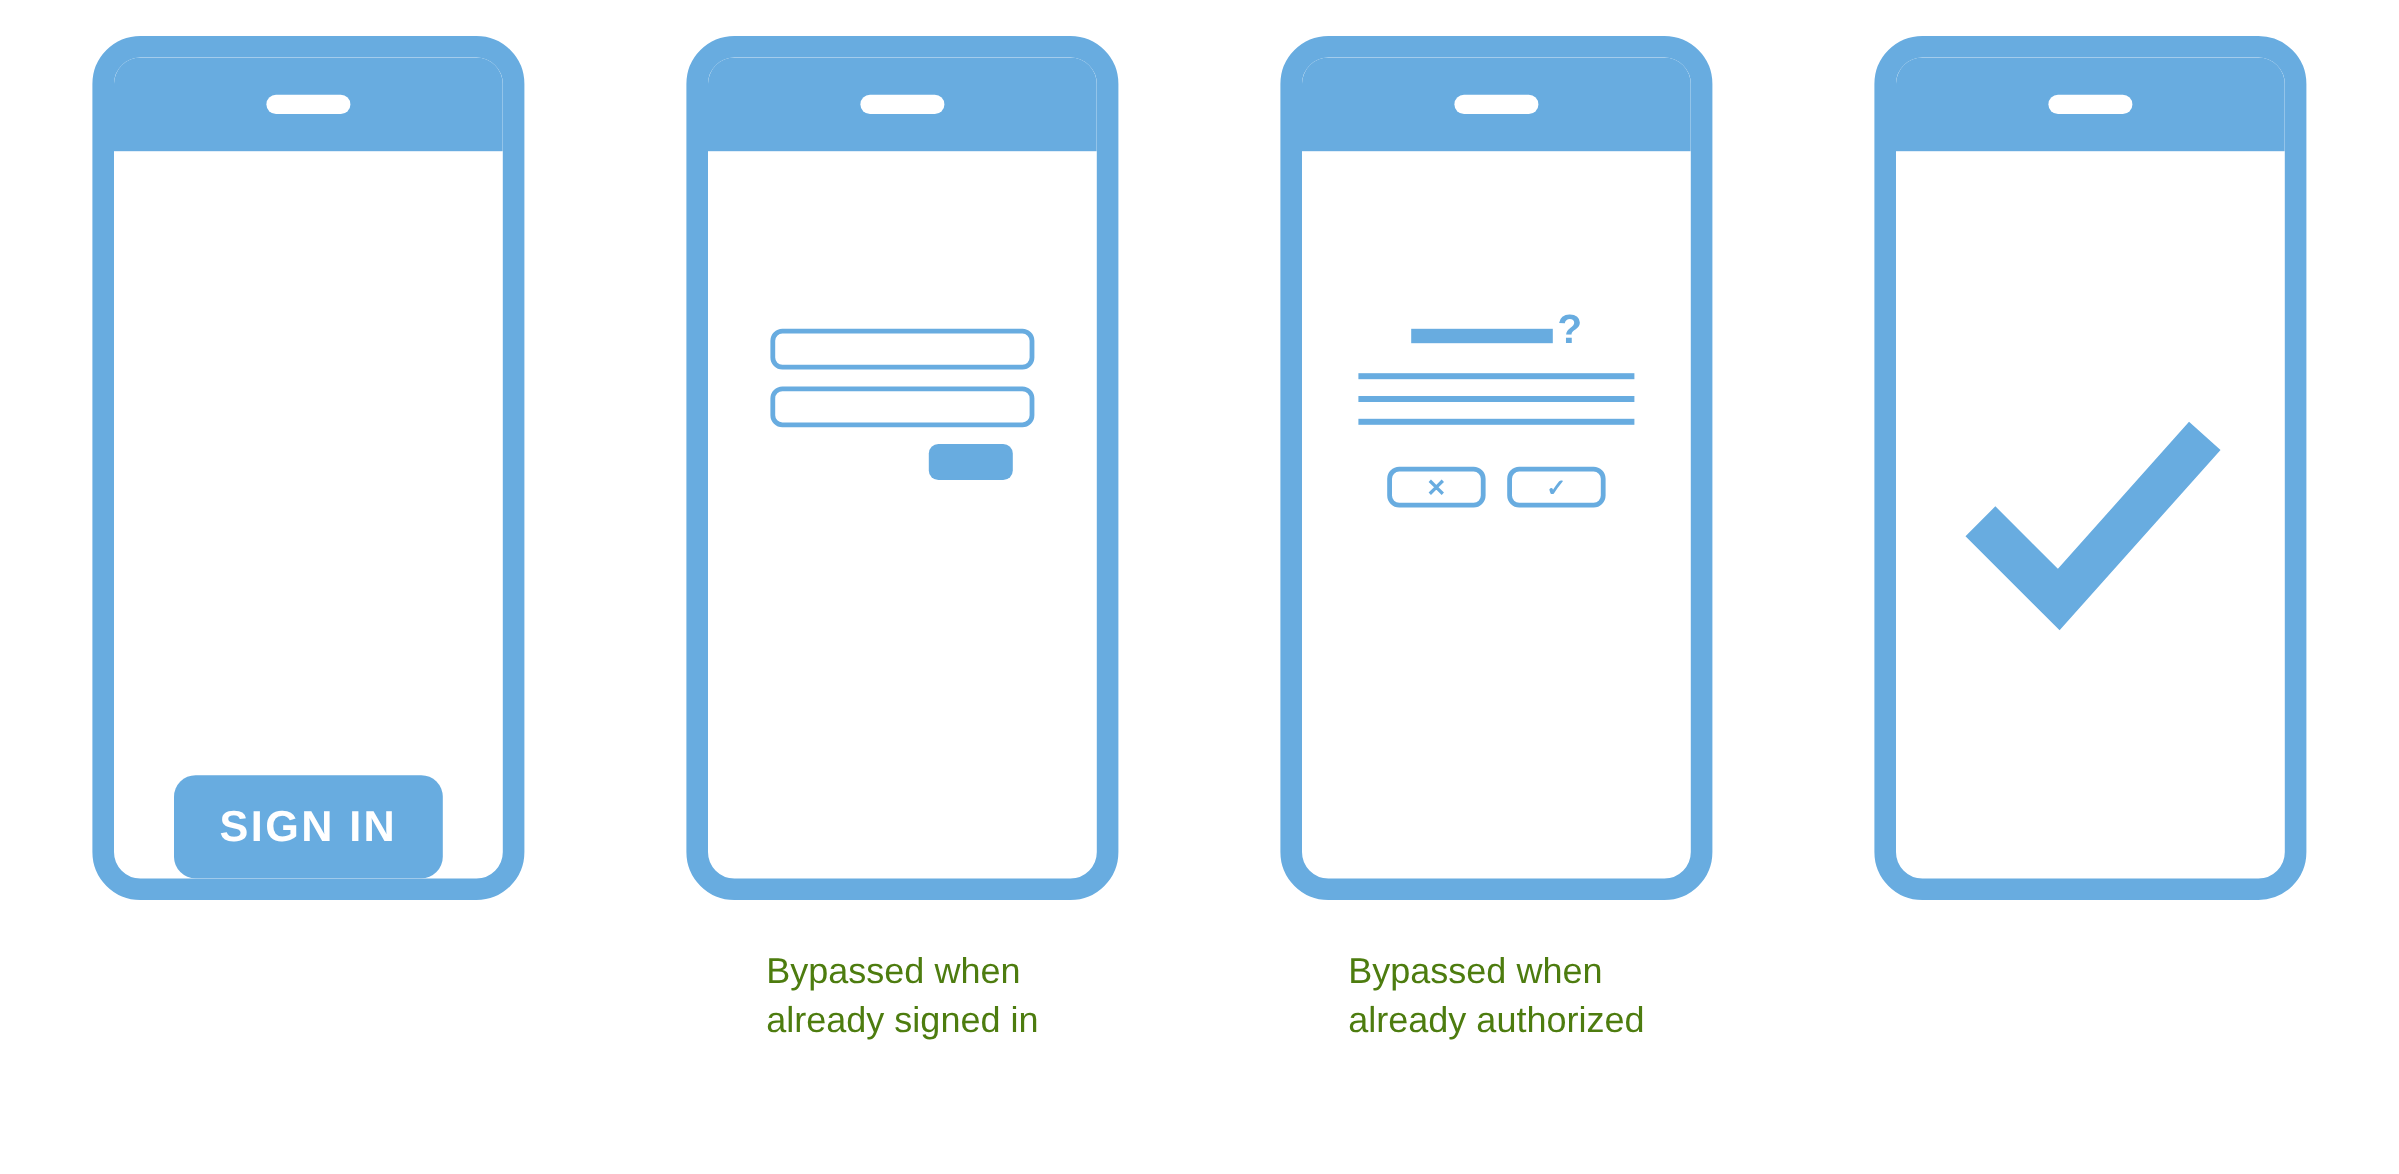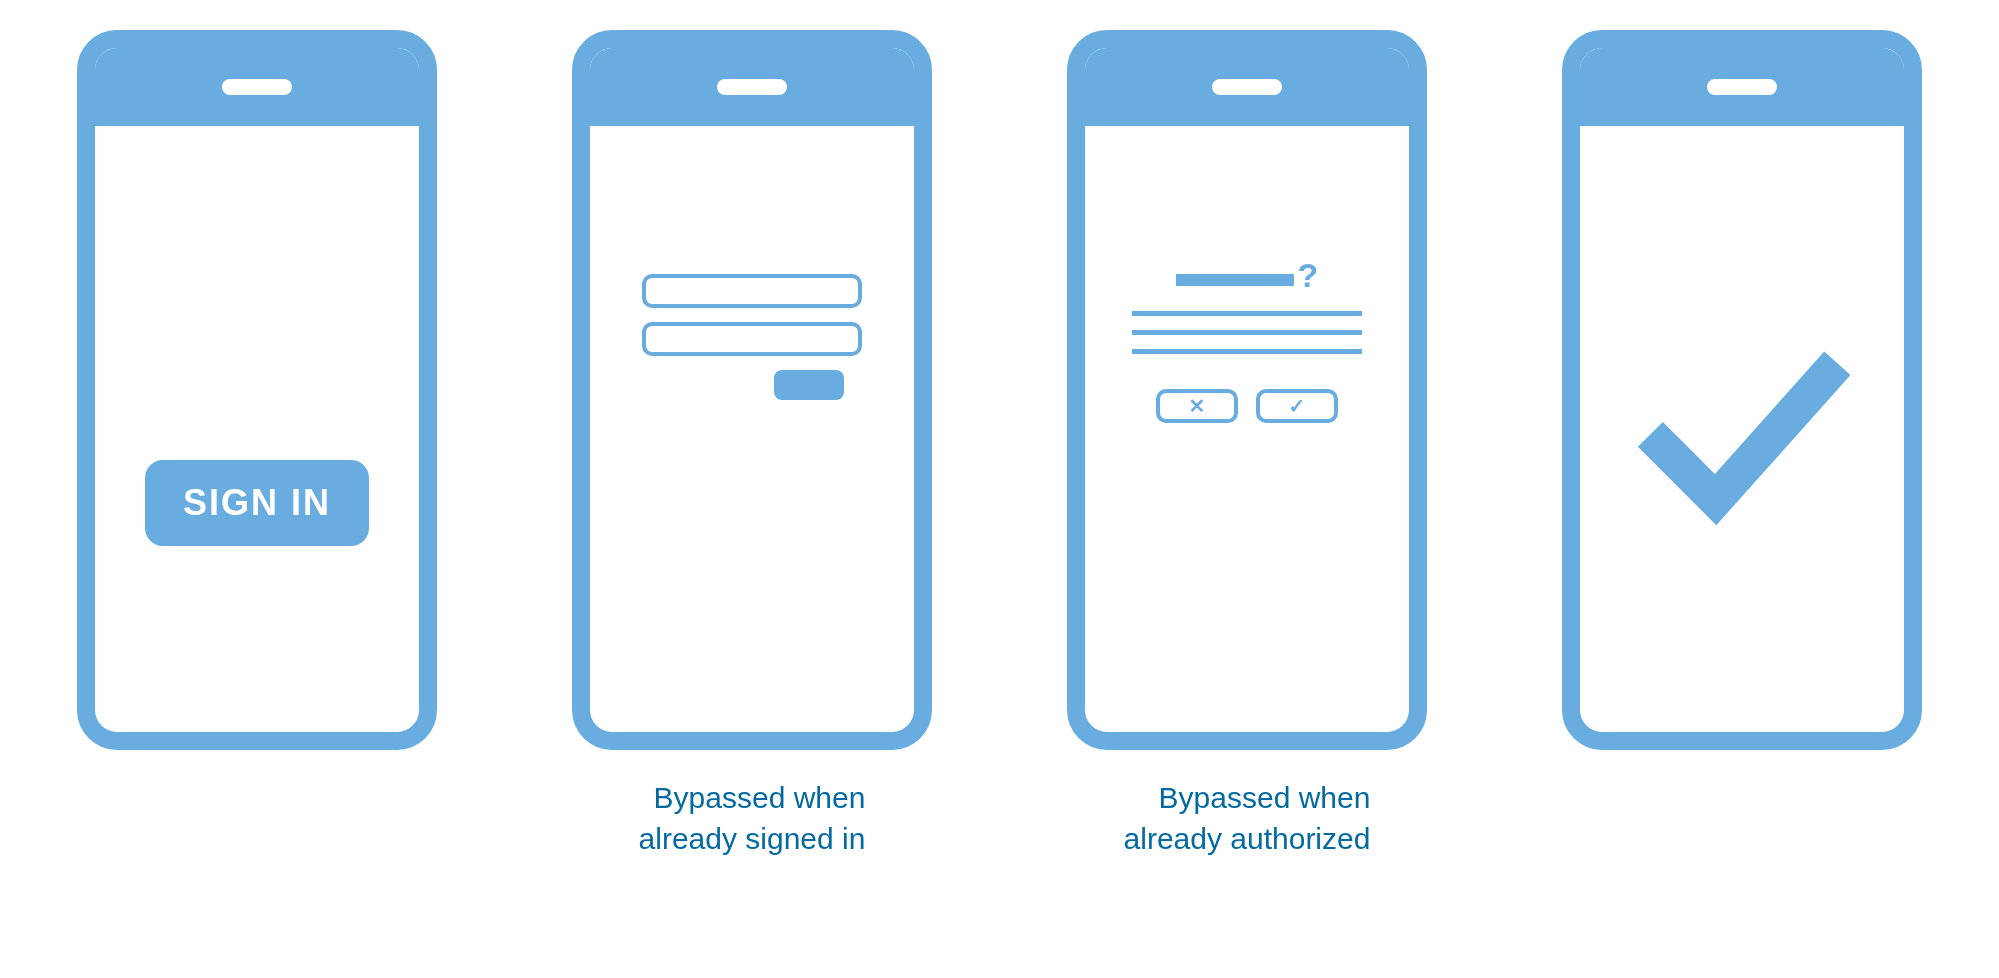--- a/index.html
+++ b/index.html
@@ -62,21 +62,21 @@
       color: #fff;
       font-size: 36px;
       font-weight: 700;
       letter-spacing: 2px;
       padding: 22px 38px;
       border-radius: 18px;
       text-align: center;
       font-family: Impact, "Arial Narrow Bold", sans-serif;
       font-stretch: condensed;
     }
-    .screen1 { justify-content: center; padding-top: 130px; }
+    .screen1 { justify-content: flex-end; padding-top: 130px; }
     
     .screen2 { justify-content: flex-start; padding-top: 130px; }
     .field {
       width: 220px;
       height: 34px;
       border: 4px solid #68ace0;
       border-radius: 10px;
       margin-bottom: 14px;
     }
     .submit-btn {
@@ -131,24 +131,24 @@
       font-weight: 900;
       font-size: 20px;
     }
     
     .screen4 { justify-content: center; }
     .bigcheck {
       width: 220px;
       height: 220px;
     }
     .caption {
-      margin-top: 28px;
-      text-align: right;
+      margin-top: 40px;
+      text-align: left;
       font-size: 30px;
-      color: #0369a1;
+      color: #4d7c0f;
       line-height: 1.35;
       font-weight: 300;
       min-height: 82px;
     }
   </style>
 </head>
 <body>
 
 <div class="row">
 

